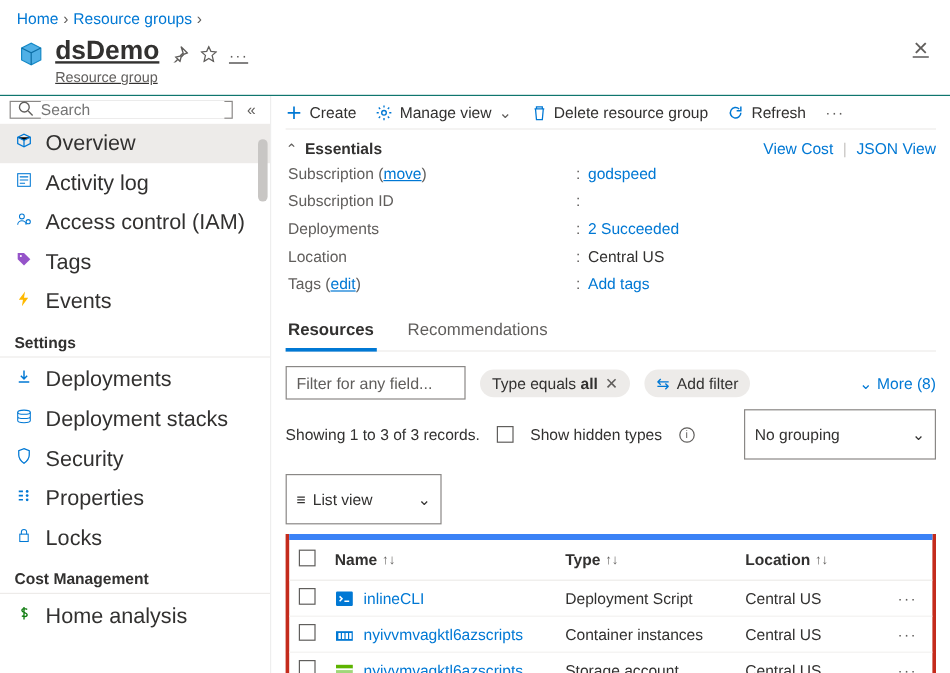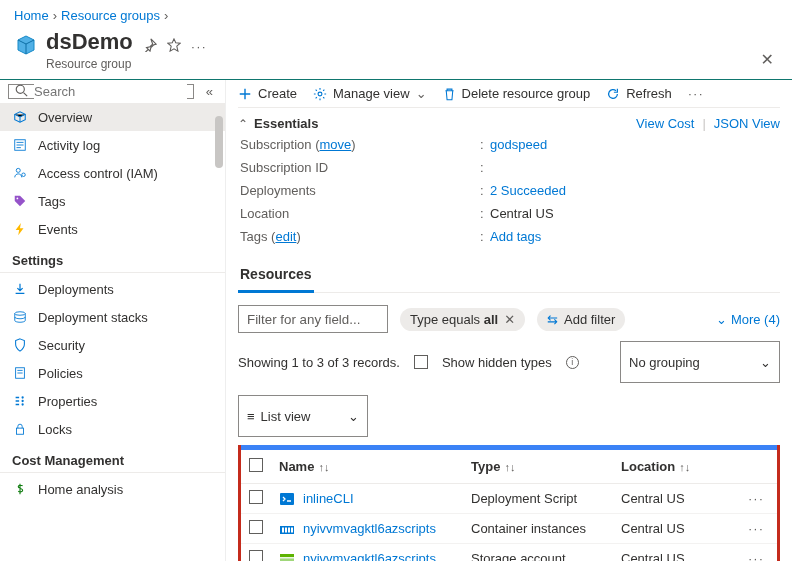--- a/index.html
+++ b/index.html
@@ -1,36 +1,36 @@
 <!DOCTYPE html>
 <html><head>
 <meta charset="utf-8">
 <style>
   * { box-sizing: border-box; margin: 0; padding: 0; }
   html, body { font-family: "Segoe UI", Arial, sans-serif; font-size: 13px; color: #323130; background: #fff; width: 792px; height: 561px; overflow: hidden; }
   a { color: #0078d4; text-decoration: none; cursor: pointer; }
   .hdr { display: flex; flex-direction: column; padding: 4px 14px 8px 14px; border-bottom: 1px solid #0f766e; }
   .breadcrumb { display: flex; align-items: center; gap: 4px; font-size: 13px; color: #605e5c; padding-top: 4px; }
   .breadcrumb .sep { color: #605e5c; }
-  .title-row { display:flex; justify-content: space-between; align-items: flex-end; padding-top: 6px;}
+  .title-row { display:flex; justify-content: space-between; align-items: flex-start; padding-top: 6px; text-decoration: underline;}
   .title-left { display:flex; align-items: flex-start; gap: 8px; }
   .rg-icon { width: 24px; height: 24px; display:inline-flex; align-items:center; justify-content:center; margin-top:4px;}
   h1 { font-size: 22px; font-weight: 600; }
   .title-icons { display:flex; gap: 10px; align-items:center; margin-left: 10px; margin-top:8px; color: #605e5c;}
   .subtitle { color: #605e5c; font-size: 12px; margin-top:2px;}
   .close-x { color:#605e5c; font-size:16px; padding:2px 4px; cursor:pointer; }
   .body { display:flex; height: calc(561px - 72px); }
   .sidebar { width: 226px; border-right: 1px solid #eee; display:flex; flex-direction:column; position:relative; }
   .searchbar { display:flex; align-items:center; padding: 4px 8px; gap:8px; }
   .searchbox { flex:1; display:flex; align-items:center; border:1px solid #8a8886; height:15px; padding:0 6px; gap:6px;}
   .searchbox input { border:none; outline:none; width:100%; font-size:13px; }
   .collapse { color:#605e5c; cursor:pointer; padding:0 4px;}
   .scrollhint { position:absolute; right:2px; top:36px; width:8px; height:52px; background:#c8c6c4; border-radius:4px;}
   .nav { overflow:hidden; }
-  .nav-item { display:flex; align-items:center; gap:10px; padding:6px 12px; cursor:pointer; font-size:13px;}
+  .nav-item { display:flex; align-items:flex-start; gap:10px; padding:6px 12px; cursor:pointer; font-size:18px;}
   .nav-item.active { background:#edebe9; font-weight:400; }
   .nav-item .nicon { width:16px; height:16px; display:inline-flex; align-items:center; justify-content:center;}
   .section-hdr { font-weight:600; padding: 10px 12px 4px 12px; font-size:13px; border-bottom:1px solid #edebe9; margin-bottom:2px;}
   .main { flex:1; display:flex; flex-direction:column; padding: 0 12px; overflow:hidden;}
   .cmdbar { display:flex; align-items:center; gap:16px; padding: 6px 0; color:#323130; }
   .cmd { display:flex; align-items:center; gap:6px; cursor:pointer; }
   .cmd svg, .cmd .gly { color:#0078d4; }
   .ellip { color:#605e5c; letter-spacing:1px; cursor:pointer;}
   .essentials-hdr { display:flex; justify-content:space-between; align-items:center; border-top:1px solid #edebe9; padding:8px 0 6px 0;}
   .essentials-hdr .left { display:flex; align-items:center; gap:6px; cursor:pointer;}
@@ -195,29 +195,20 @@
           <span class="nicon">
             <svg width="14" height="14" viewBox="0 0 16 16">
               <path d="M8 1l5 2v4c0 4-3 6.5-5 8-2-1.5-5-4-5-8V3z" fill="none" stroke="#0078d4" stroke-width="1.2"></path>
             </svg>
           </span>
           <span>Security</span>
         </div>
         <div class="nav-item">
           <span class="nicon">
             <svg width="14" height="14" viewBox="0 0 16 16">
-              <rect x="3" y="2" width="10" height="12" fill="none" stroke="#0078d4"></rect>
-              <path d="M5 5h6M5 8h6" stroke="#0078d4"></path>
-            </svg>
-          </span>
-          <span>Policies</span>
-        </div>
-        <div class="nav-item">
-          <span class="nicon">
-            <svg width="14" height="14" viewBox="0 0 16 16">
               <path d="M3 4h4M3 8h4M3 12h4" stroke="#0078d4" stroke-width="1.5"></path>
               <circle cx="11" cy="4" r="1.3" fill="#0078d4"></circle>
               <circle cx="11" cy="8" r="1.3" fill="#0078d4"></circle>
               <circle cx="11" cy="12" r="1.3" fill="#0078d4"></circle>
             </svg>
           </span>
           <span>Properties</span>
         </div>
         <div class="nav-item">
           <span class="nicon">
@@ -323,35 +314,36 @@
         </div>
         <div class="eval">
             <span class="colon">:</span>
             <a href="#">Add tags</a>
           </div>
       </div>
     </div>
 
     <div class="tabs">
       <div class="tab active">Resources</div>
+      <div class="tab">Recommendations</div>
     </div>
 
     <div class="filters">
       <input class="filterbox" placeholder="Filter for any field..." style="">
       <div class="chip">
         <span><span>Type equals </span><b>all</b></span>
         <span class="x">✕</span>
       </div>
       <div class="chip">
         <span style="color:#0078d4">⇆</span>
         <span>Add filter</span>
       </div>
       <div class="more">
         <span>⌄</span>
-        <span>More (4)</span>
+        <span>More (8)</span>
       </div>
     </div>
 
     <div class="below-filters">
       <span>Showing 1 to 3 of 3 records.</span>
       <span class="checkbox"></span>
       <span>Show hidden types</span>
       <span class="info-circle">i</span>
       <div class="select" style="margin-left:auto;min-width:160px">
         <span>No grouping</span>

